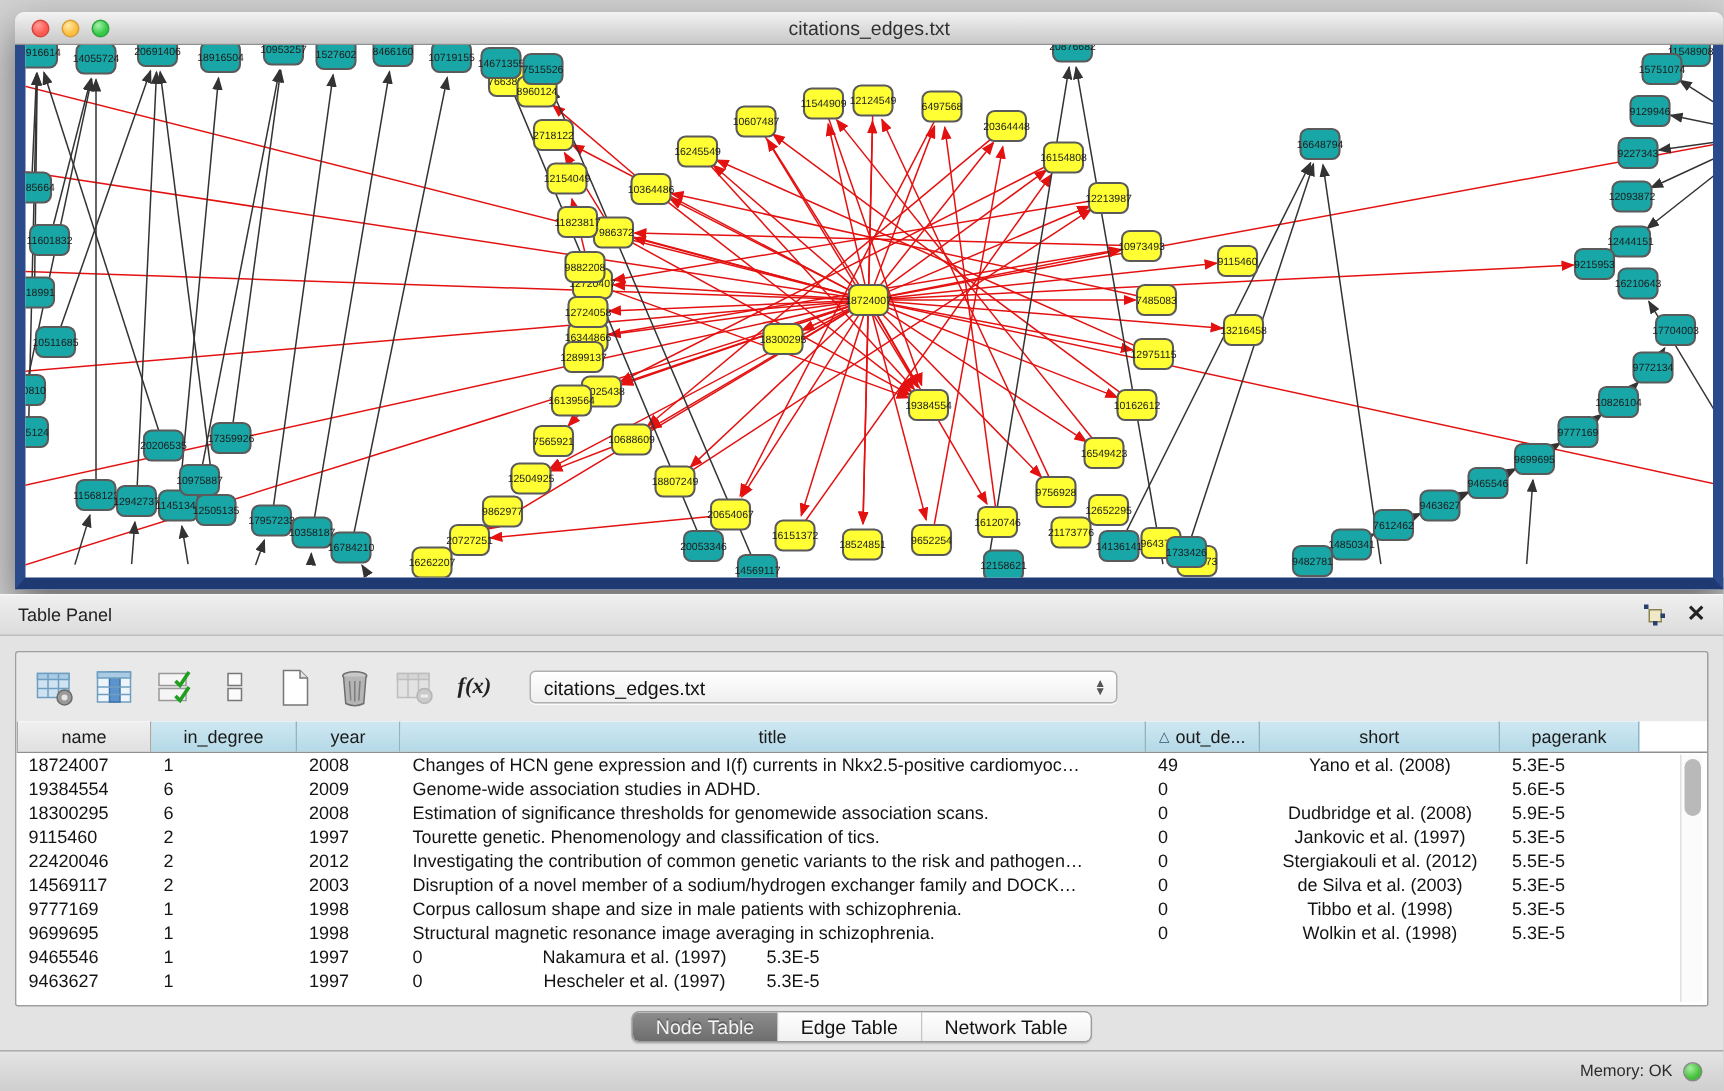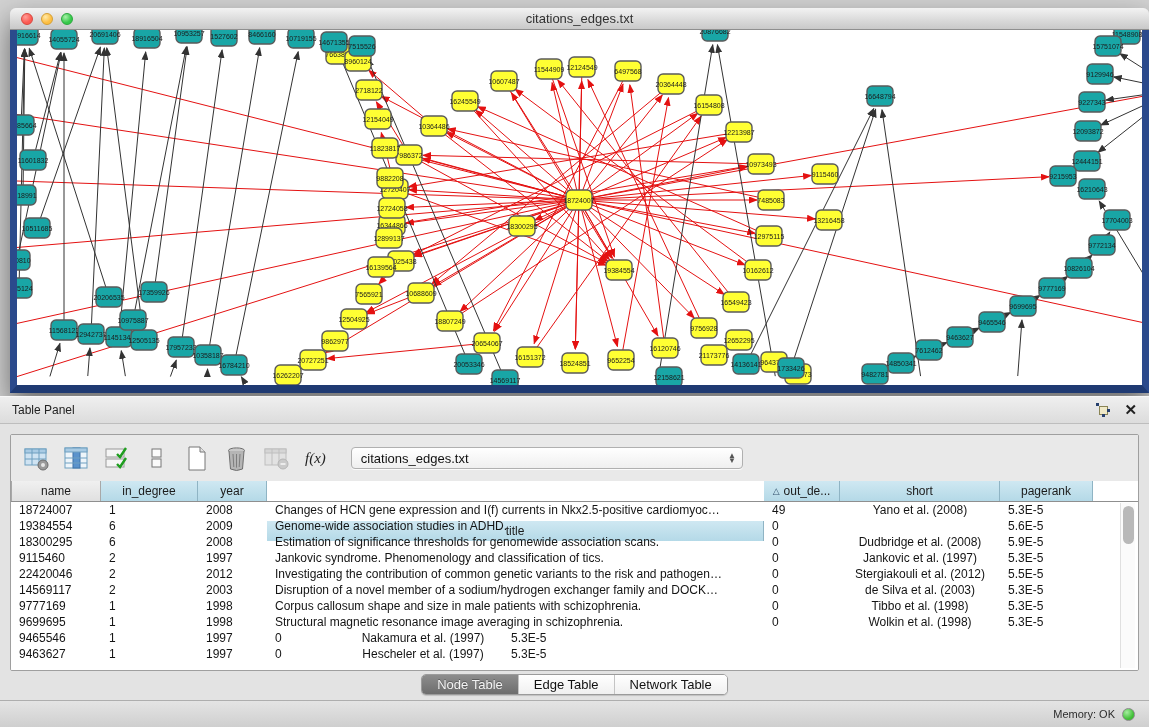--- a/index.html
+++ b/index.html
@@ -60,21 +60,21 @@
   .inner-box {
     position:absolute; left:10px; top:38px; width:1129px; height:237px;
     background:#ffffff; border:1px solid #9f9f9f; border-radius:2px;
     overflow:hidden;
   }
   .tb-toolbar {
     height:46px; background:#e9e9e9;
     display:flex; align-items:center; padding:0 12px; gap:13px;
   }
   .tb-icon { width:27px; height:27px; display:flex; align-items:center; justify-content:center; }
-  .fx-label { font-family:"Liberation Serif", serif; font-style:italic; font-weight:normal; font-size:15px; color:#222; margin:0 2px; }
+  .fx-label { font-family:"Liberation Serif", serif; font-style:italic; font-weight:bold; font-size:15px; color:#222; margin:0 2px; }
   .combo {
     width: 392px; height: 22px; margin-left: 10px;
     border: 1px solid #b0b0b0; border-radius: 4px;
     background: linear-gradient(#ffffff, #efefef);
     box-shadow: 0 1px 0 rgba(255,255,255,.8);
     display:flex; align-items:center; padding:0 6px 0 9px;
     font-size: 13px; color:#111;
   }
   .combo .stepper { margin-left:auto; display:flex; flex-direction:column; line-height:5px; color:#555; font-size:8px; }
 
@@ -757,21 +757,21 @@
       <div class="thead" id="thead">
           <div class="th graycol" style="width: 90px;">
             <span>name</span>
           </div>
           <div class="th" style="width: 97px;">
             <span>in_degree</span>
           </div>
           <div class="th" style="width: 69px;">
             <span>year</span>
           </div>
-          <div class="th" style="width: 497px; margin-top: 40px;">
+          <div class="th" style="width: 497px;">
             <span>title</span>
           </div>
           <div class="th" style="width: 76px;">
             <span class="sort-glyph">△</span>
             <span>out_de...</span>
           </div>
           <div class="th" style="width: 160px;">
             <span>short</span>
           </div>
           <div class="th" style="width: 93px;">
@@ -803,21 +803,21 @@
             <div class="td" style="width: 69px;">2008</div>
             <div class="td" style="width: 497px;">Estimation of significance thresholds for genomewide association scans.</div>
             <div class="td" style="width: 76px;">0</div>
             <div class="td center" style="width: 160px;">Dudbridge et al. (2008)</div>
             <div class="td" style="width: 93px;">5.9E-5</div>
           </div>
           <div class="trow">
             <div class="td" style="width: 90px;">9115460</div>
             <div class="td" style="width: 97px;">2</div>
             <div class="td" style="width: 69px;">1997</div>
-            <div class="td" style="width: 497px;">Jankovic syndrome. Phenomenology and classification of tics.</div>
+            <div class="td" style="width: 497px;">Tourette genetic. Phenomenology and classification of tics.</div>
             <div class="td" style="width: 76px;">0</div>
             <div class="td center" style="width: 160px;">Jankovic et al. (1997)</div>
             <div class="td" style="width: 93px;">5.3E-5</div>
           </div>
           <div class="trow">
             <div class="td" style="width: 90px;">22420046</div>
             <div class="td" style="width: 97px;">2</div>
             <div class="td" style="width: 69px;">2012</div>
             <div class="td" style="width: 497px;">Investigating the contribution of common genetic variants to the risk and pathogen…</div>
             <div class="td" style="width: 76px;">0</div>

